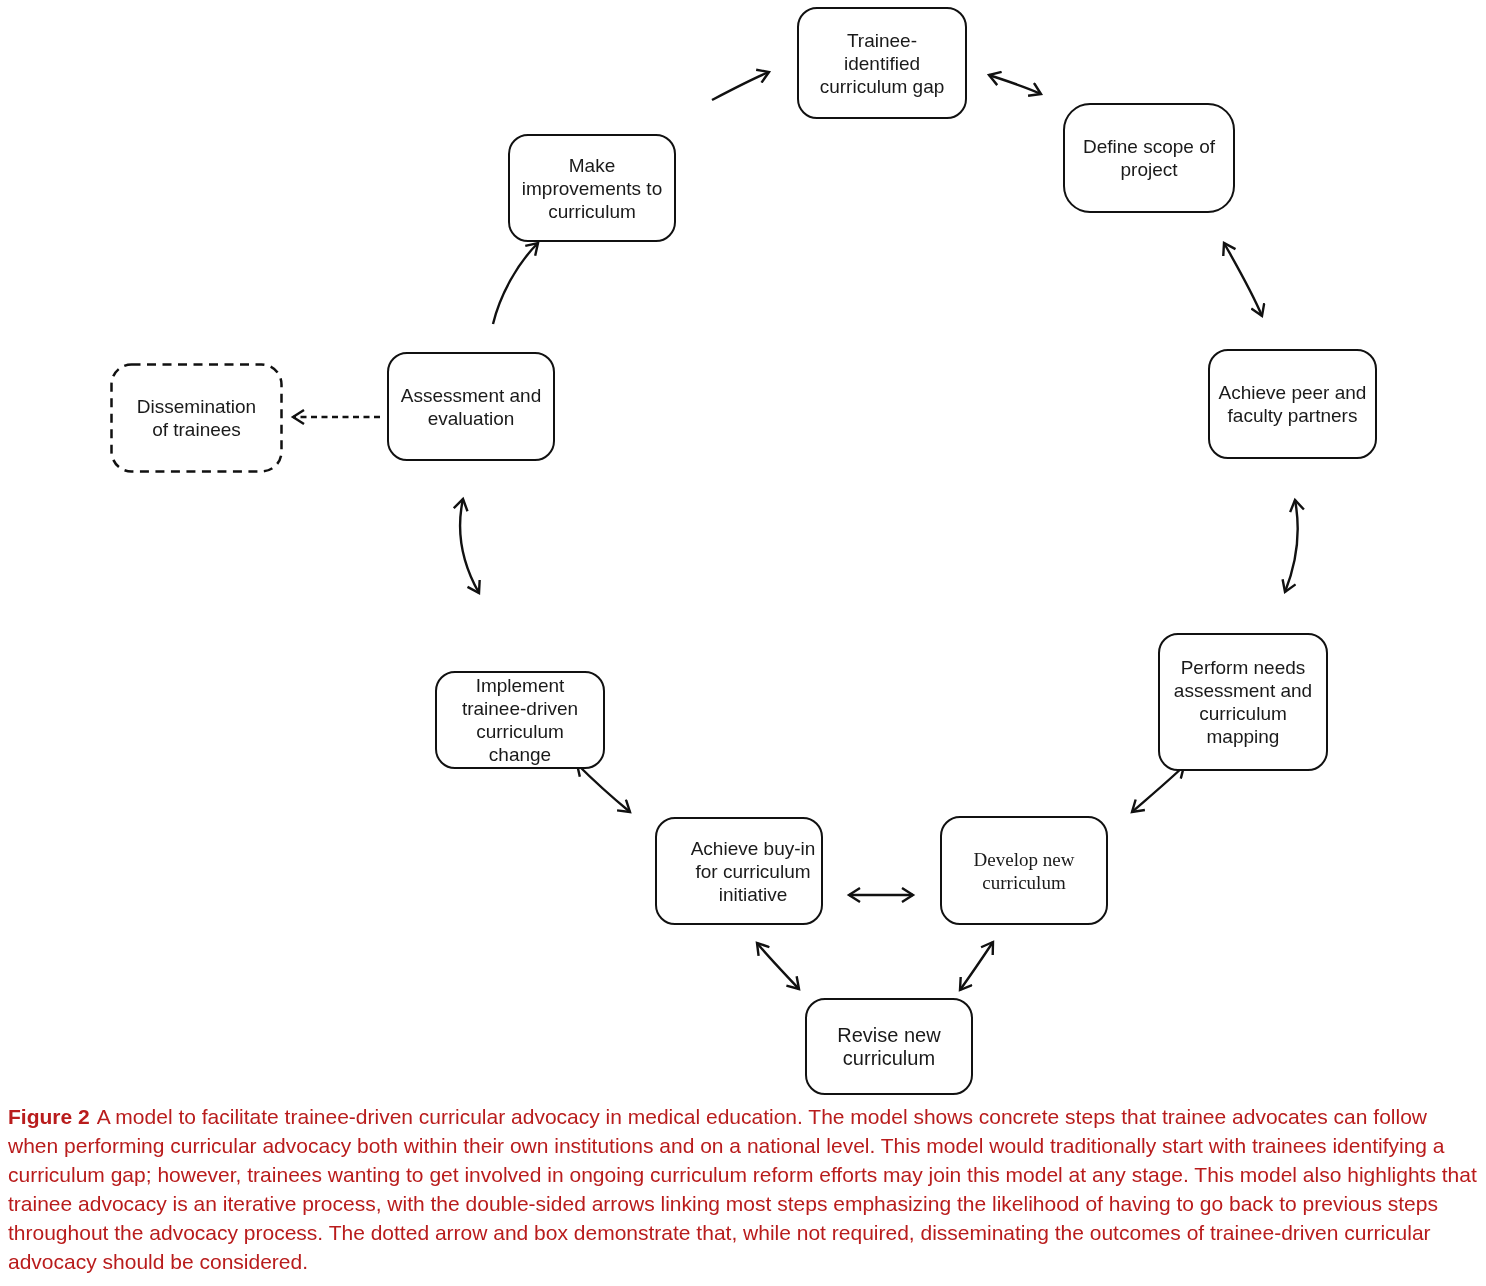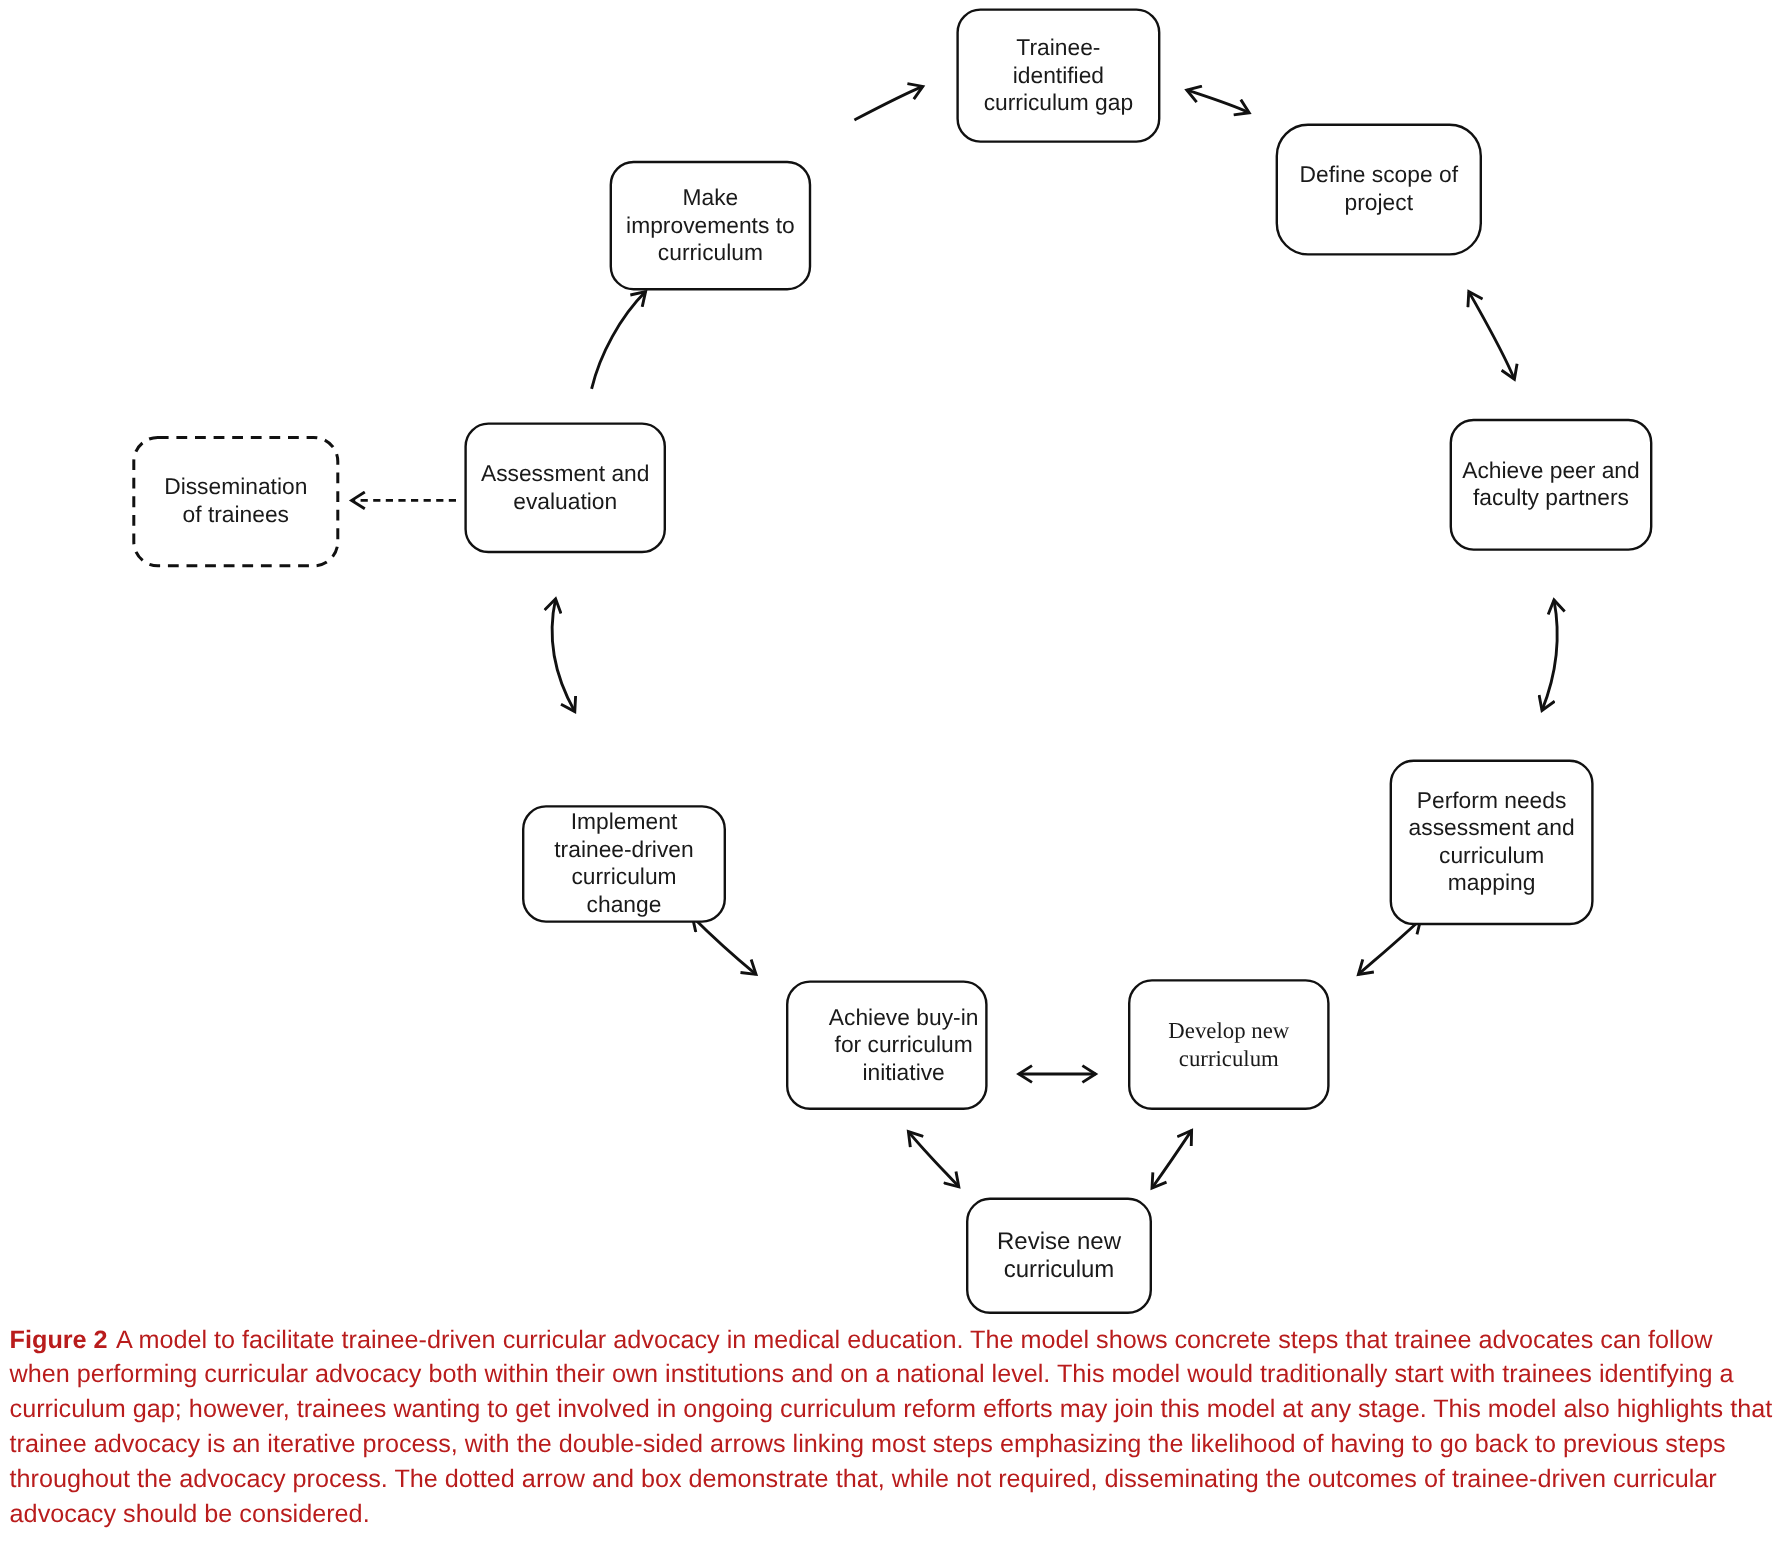--- a/index.html
+++ b/index.html
@@ -23,21 +23,21 @@
     font-size:19px;line-height:23px;
     white-space:pre-line;
     padding:4px;
   }
   .node.dashed{border:none;background:transparent;}
   .n-gap        {left:797px;  top:7px;    width:170px; height:112px;}
   .n-define     {left:1063px; top:103px;  width:172px; height:110px;border-radius:27px;}
   .n-identify   {left:1208px; top:349px;  width:169px; height:110px;}
   .n-perform    {left:1158px; top:633px;  width:170px; height:138px;}
   .n-develop    {left:940px;  top:816px;  width:168px; height:109px;font-family:Liberation Serif, serif;}
-  .n-revise     {left:805px;  top:998px;  width:155px; height:97px; font-size:20px;}
+  .n-revise     {left:805px;  top:998px;  width:168px; height:97px; font-size:20px;}
   .n-achieve    {left:655px;  top:817px;  width:168px; height:108px;padding-left:32px;}
   .n-implement  {left:435px;  top:671px;  width:170px; height:98px;}
   .n-assessment {left:387px;  top:352px;  width:168px; height:109px;}
   .n-make       {left:508px;  top:105px;  width:168px; height:108px;margin-top:29px;}
   .n-dissem     {left:110px;  top:363px;  width:173px; height:110px;}
   .edge{fill:none;stroke:#111111;stroke-width:2.4px;}
   .edge.dashedline{stroke-dasharray:6 4.5;}
   .dashed-rect{fill:none;stroke:#111111;stroke-width:2.5px;stroke-dasharray:9 6.5;}
   #caption{
     position:absolute;left:8px;top:1102px;width:1470px;

